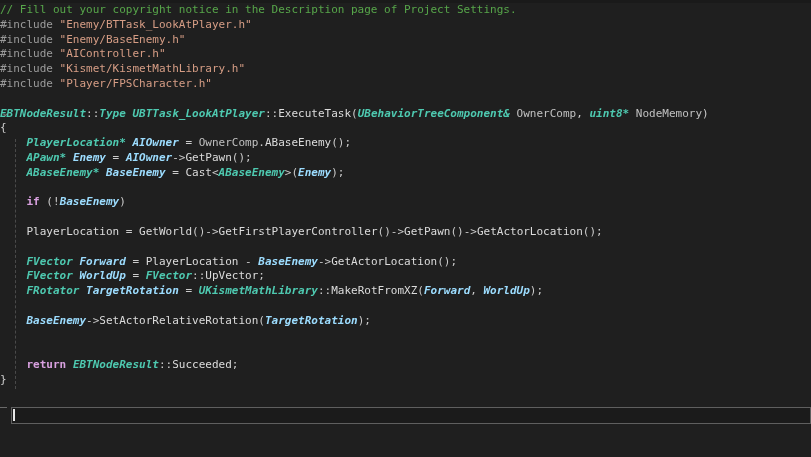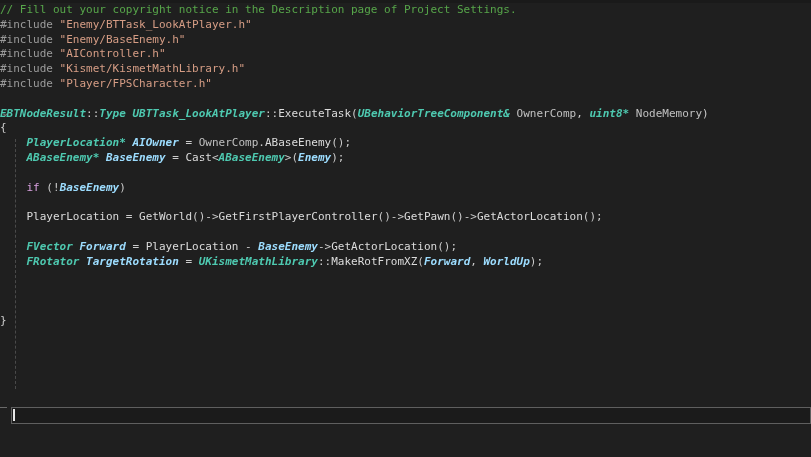--- a/index.html
+++ b/index.html
@@ -14,21 +14,21 @@
     padding-left:0;box-sizing:border-box;
   }
   .line{
     height:14.8px;line-height:14.8px;font-size:11px;white-space:pre;
     color:#cccccc;
   }
   .tok-com{color:#57A64A;}
   .tok-pre{color:#9B9B9B;}
   .tok-str{color:#D69D85;}
   .tok-typ{color:#4EC9B0;font-weight:bold;font-style:italic;}
-  .tok-kw{color:#D8A0DF;font-weight:normal;}
+  .tok-kw{color:#D8A0DF;font-weight:bold;}
   .tok-fn{color:#DCDCDC;font-weight:normal;}
   .tok-var{color:#9CDCFE;font-weight:bold;font-style:italic;}
   .tok-par{color:#C0C0C0;}
   .tok-pln{color:#CCCCCC;}
   .indent-guide{
     position:absolute;left:15px;top:139px;height:250px;width:0;
     border-left:1px dashed #4a4a4a;pointer-events:none;
   }
   .fold-chevron{
     position:absolute;left:1px;width:9px;height:12px;
@@ -53,31 +53,35 @@
       <div class="line"><span class="tok-com">// Fill out your copyright notice in the Description page of Project Settings.</span></div>
       <div class="line"><span class="tok-pre">#include </span><span class="tok-str">"Enemy/BTTask_LookAtPlayer.h"</span></div>
       <div class="line"><span class="tok-pre">#include </span><span class="tok-str">"Enemy/BaseEnemy.h"</span></div>
       <div class="line"><span class="tok-pre">#include </span><span class="tok-str">"AIController.h"</span></div>
       <div class="line"><span class="tok-pre">#include </span><span class="tok-str">"Kismet/KismetMathLibrary.h"</span></div>
       <div class="line"><span class="tok-pre">#include </span><span class="tok-str">"Player/FPSCharacter.h"</span></div>
       <div class="line"></div>
       <div class="line"><span class="tok-typ">EBTNodeResult</span><span class="tok-pln">::</span><span class="tok-typ">Type</span><span class="tok-pln"> </span><span class="tok-typ">UBTTask_LookAtPlayer</span><span class="tok-pln">::</span><span class="tok-fn">ExecuteTask</span><span class="tok-pln">(</span><span class="tok-typ">UBehaviorTreeComponent&amp;</span><span class="tok-pln"> </span><span class="tok-par">OwnerComp</span><span class="tok-pln">, </span><span class="tok-typ">uint8*</span><span class="tok-pln"> </span><span class="tok-par">NodeMemory</span><span class="tok-pln">)</span></div>
       <div class="line"><span class="tok-pln">{</span></div>
       <div class="line"><span class="tok-pln">    </span><span class="tok-typ">PlayerLocation*</span><span class="tok-pln"> </span><span class="tok-var">AIOwner</span><span class="tok-pln"> = </span><span class="tok-par">OwnerComp</span><span class="tok-pln">.</span><span class="tok-fn">ABaseEnemy</span><span class="tok-pln">();</span></div>
+      <div class="line"><span class="tok-pln">    </span><span class="tok-typ">APawn*</span><span class="tok-pln"> </span><span class="tok-var">Enemy</span><span class="tok-pln"> = </span><span class="tok-var">AIOwner</span><span class="tok-pln">-&gt;</span><span class="tok-fn">GetPawn</span><span class="tok-pln">();</span></div>
       <div class="line"><span class="tok-pln">    </span><span class="tok-typ">ABaseEnemy*</span><span class="tok-pln"> </span><span class="tok-var">BaseEnemy</span><span class="tok-pln"> = </span><span class="tok-fn">Cast</span><span class="tok-pln">&lt;</span><span class="tok-typ">ABaseEnemy</span><span class="tok-pln">&gt;(</span><span class="tok-var">Enemy</span><span class="tok-pln">);</span></div>
       <div class="line"></div>
       <div class="line"><span class="tok-pln">    </span><span class="tok-kw">if</span><span class="tok-pln"> (!</span><span class="tok-var">BaseEnemy</span><span class="tok-pln">)</span></div>
       <div class="line"></div>
       <div class="line"><span class="tok-pln">    </span><span class="tok-fn">PlayerLocation</span><span class="tok-pln"> = </span><span class="tok-fn">GetWorld</span><span class="tok-pln">()-&gt;</span><span class="tok-fn">GetFirstPlayerController</span><span class="tok-pln">()-&gt;</span><span class="tok-fn">GetPawn</span><span class="tok-pln">()-&gt;</span><span class="tok-fn">GetActorLocation</span><span class="tok-pln">();</span></div>
       <div class="line"></div>
       <div class="line"><span class="tok-pln">    </span><span class="tok-typ">FVector</span><span class="tok-pln"> </span><span class="tok-var">Forward</span><span class="tok-pln"> = </span><span class="tok-fn">PlayerLocation</span><span class="tok-pln"> - </span><span class="tok-var">BaseEnemy</span><span class="tok-pln">-&gt;</span><span class="tok-fn">GetActorLocation</span><span class="tok-pln">();</span></div>
+      <div class="line"><span class="tok-pln">    </span><span class="tok-typ">FVector</span><span class="tok-pln"> </span><span class="tok-var">WorldUp</span><span class="tok-pln"> = </span><span class="tok-typ">FVector</span><span class="tok-pln">::</span><span class="tok-fn">UpVector</span><span class="tok-pln">;</span></div>
       <div class="line"><span class="tok-pln">    </span><span class="tok-typ">FRotator</span><span class="tok-pln"> </span><span class="tok-var">TargetRotation</span><span class="tok-pln"> = </span><span class="tok-typ">UKismetMathLibrary</span><span class="tok-pln">::</span><span class="tok-fn">MakeRotFromXZ</span><span class="tok-pln">(</span><span class="tok-var">Forward</span><span class="tok-pln">, </span><span class="tok-var">WorldUp</span><span class="tok-pln">);</span></div>
       <div class="line"></div>
+      <div class="line"><span class="tok-pln">    </span><span class="tok-var">BaseEnemy</span><span class="tok-pln">-&gt;</span><span class="tok-fn">SetActorRelativeRotation</span><span class="tok-pln">(</span><span class="tok-var">TargetRotation</span><span class="tok-pln">);</span></div>
       <div class="line"></div>
       <div class="line"></div>
+      <div class="line"><span class="tok-pln">    </span><span class="tok-kw">return</span><span class="tok-pln"> </span><span class="tok-typ">EBTNodeResult</span><span class="tok-pln">::</span><span class="tok-fn">Succeeded</span><span class="tok-pln">;</span></div>
       <div class="line"><span class="tok-pln">}</span></div>
     </div>
 </div>
 
 <div class="indent-guide"></div>
 <div id="gutter">
     <div class="fold-chevron" style="top: 18.8px;">⌄</div>
     <div class="fold-chevron" style="top: 107.6px;">⌄</div>
   </div>
 <div class="margin-dash"></div>

